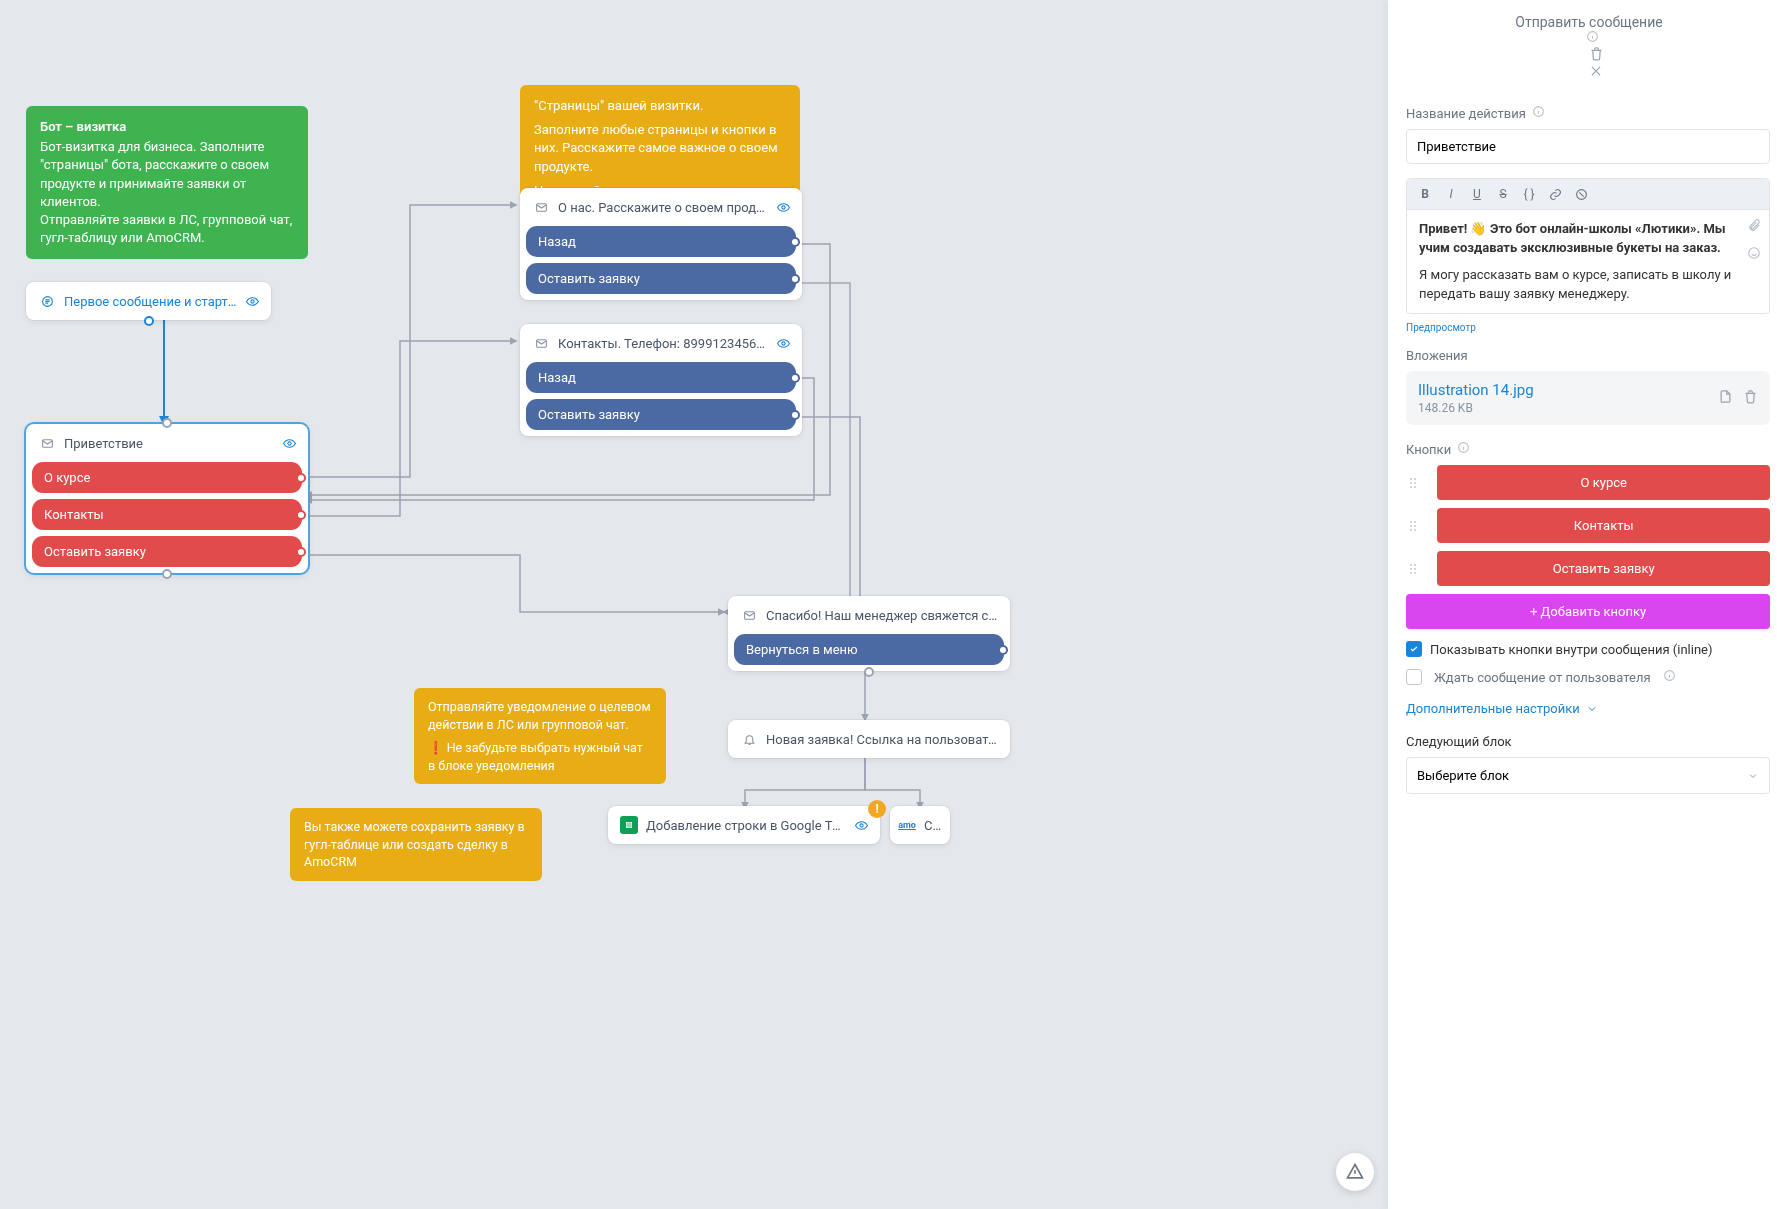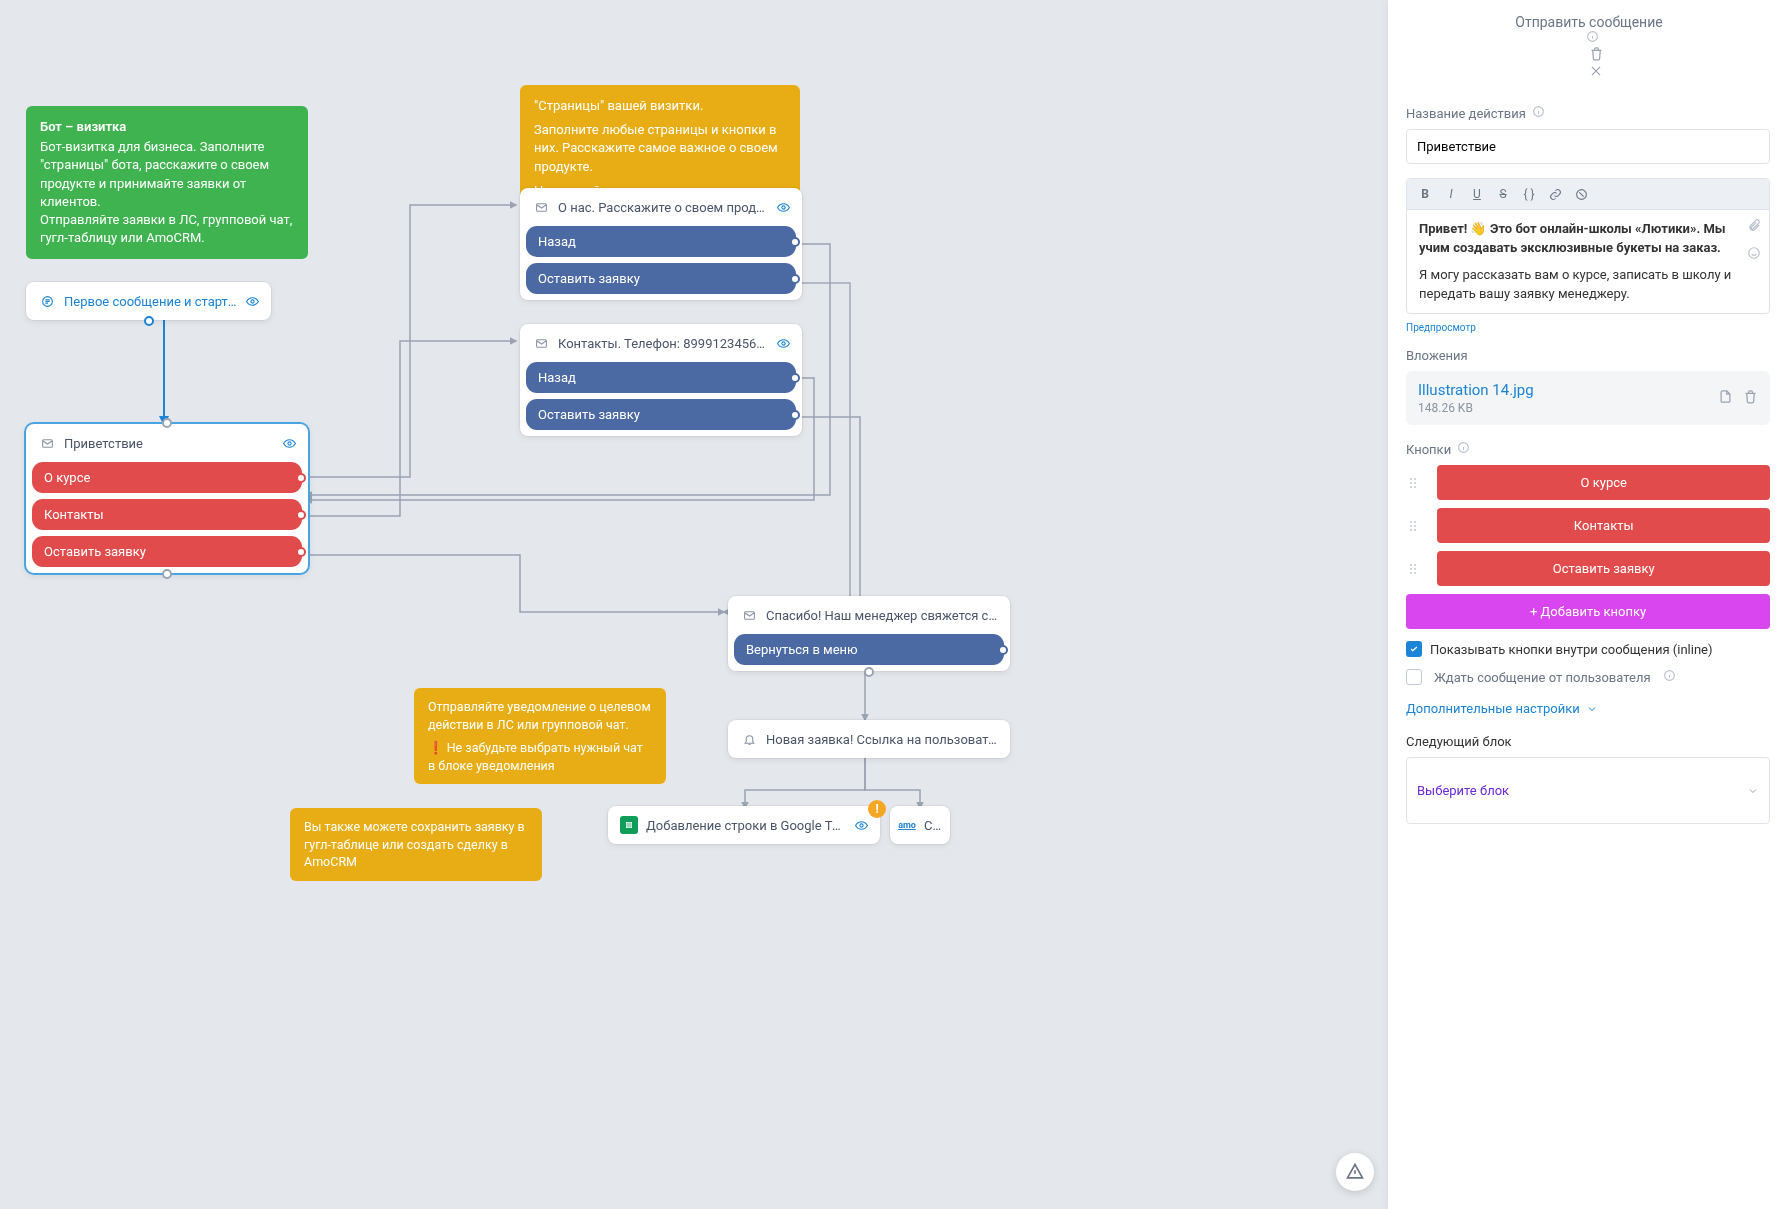--- a/index.html
+++ b/index.html
@@ -204,21 +204,21 @@
 .chk.on { background:#1c84d6; color:#fff; }
 .chk.off { border:1px solid #c2c8d0; background:#fff; }
 
 .expander {
   color:#1c84d6; font-size:13px; margin-top:16px;
   display:flex; align-items:center; gap:6px; cursor:pointer;
 }
 
 .select {
   width:100%; border:1px solid #e0e4ea; border-radius:4px;
-  padding:25px 10px; color:#6d28d9; font-size:13px;
+  padding:10px 10px; color:#000000; font-size:13px;
   display:flex; align-items:center; justify-content:space-between;
   margin-top:8px;
 }
 
 .float-help {
   position:absolute;
   right: 414px; bottom: 18px;
   width:38px; height:38px; border-radius:50%;
   background:#fff; box-shadow:0 2px 8px rgba(0,0,0,.15);
   display:flex; align-items:center; justify-content:center;

